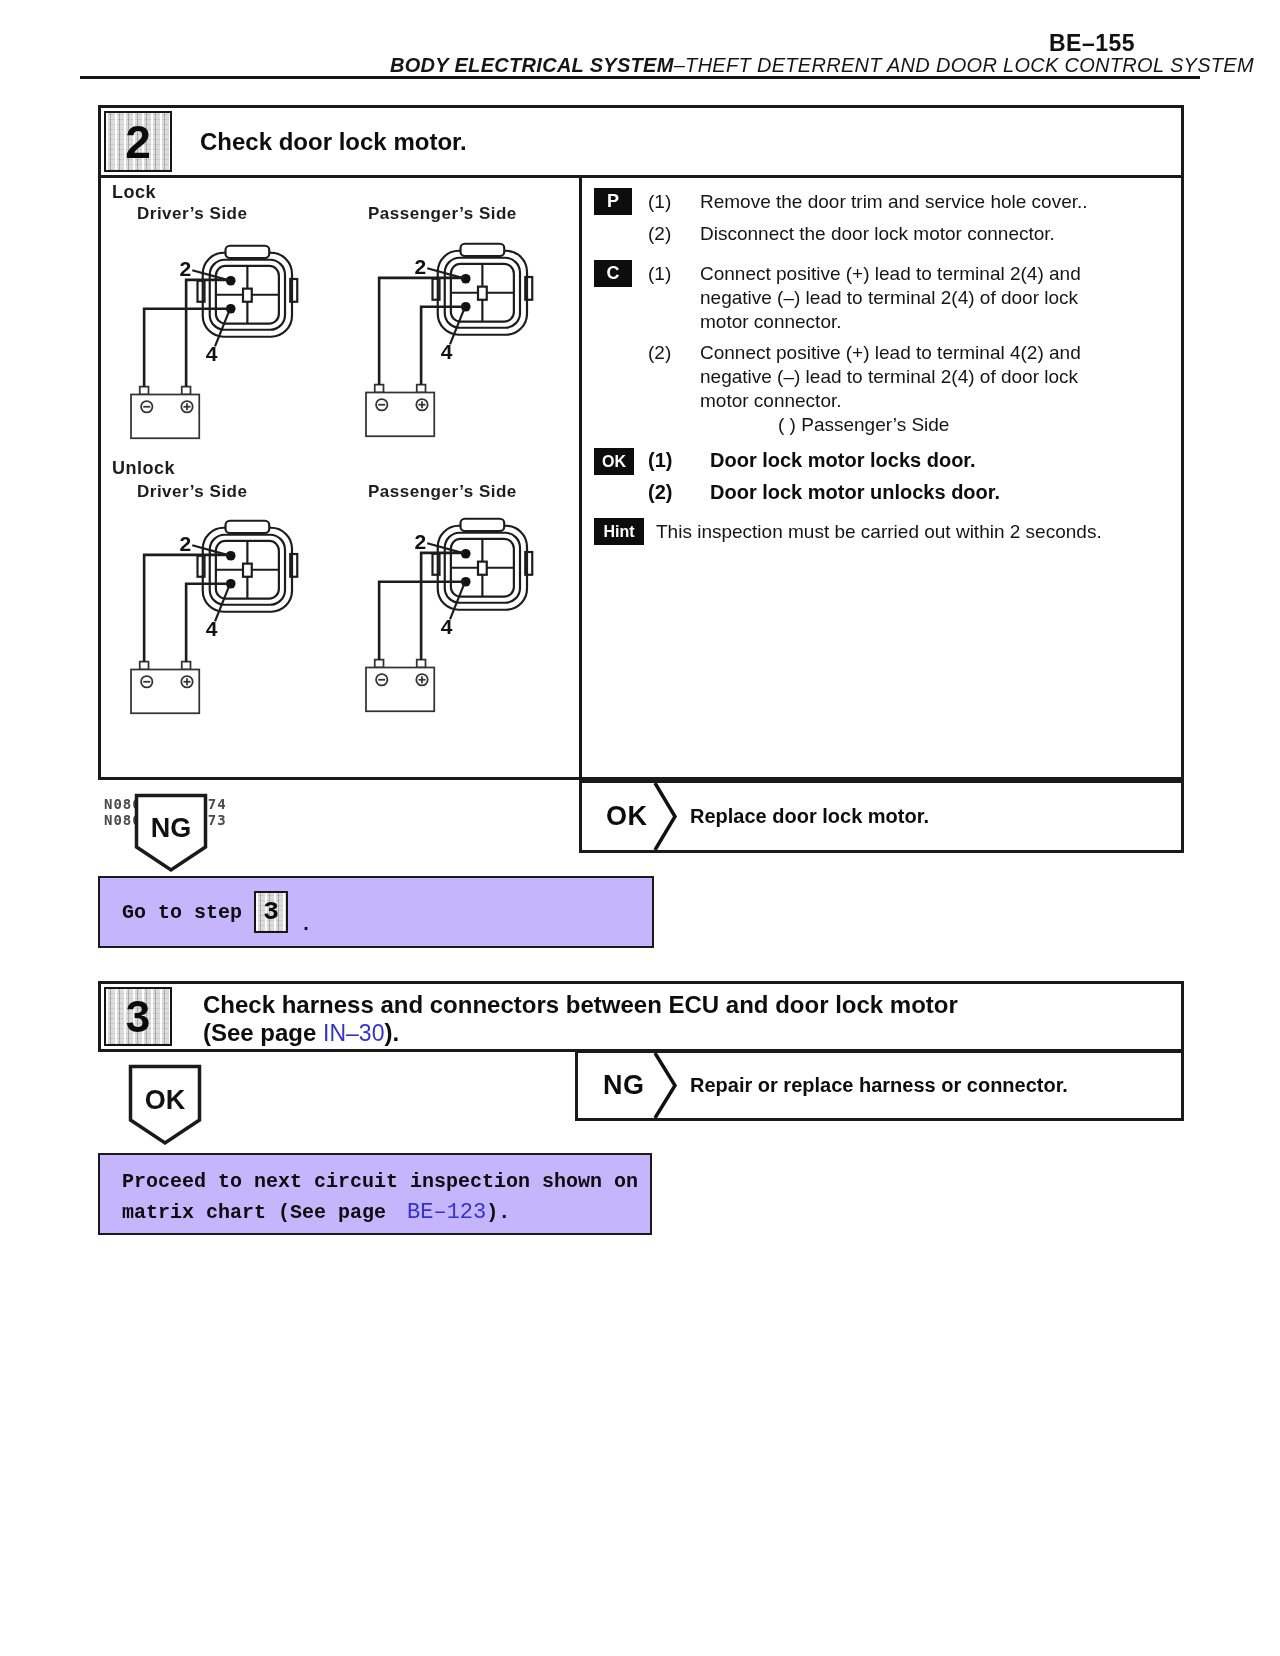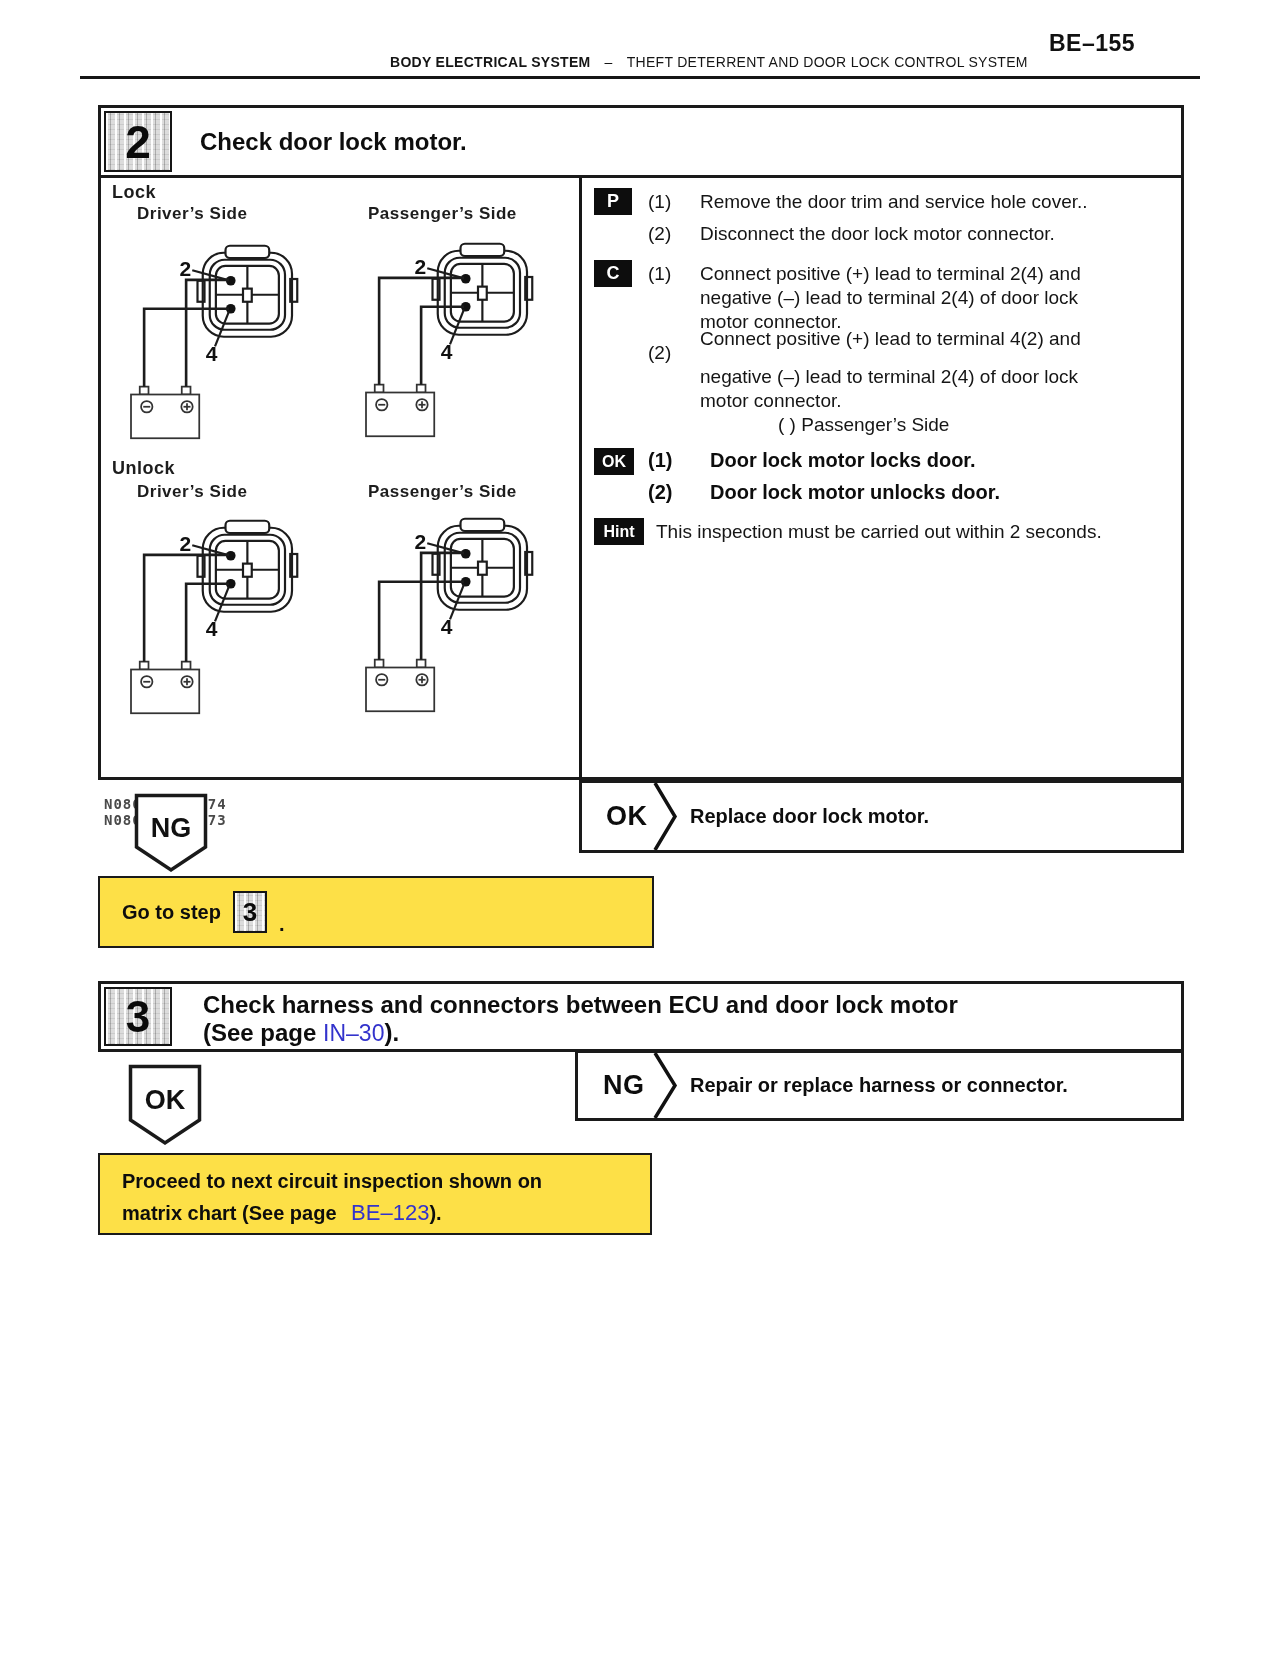--- a/index.html
+++ b/index.html
@@ -2,25 +2,25 @@
 <html style="--link-color: #3333cc;"><head>
 <meta charset="utf-8">
 <style>
   html,body{margin:0;padding:0;background:#fff;}
   .page{position:relative;width:1280px;height:1656px;background:#fff;
         font-family:"Liberation Sans",sans-serif;color:#111;overflow:hidden;}
   .abs{position:absolute;}
   .b{font-weight:bold;}
   
   .page-num{font-size:23px;font-weight:bold;letter-spacing:.5px;}
-  .subhead{font-size:14px;letter-spacing:.3px;white-space:nowrap;display:flex;gap:14px;align-items:baseline;color:#151515;}
+  .subhead{font-size:20px;letter-spacing:.3px;white-space:nowrap;display:flex;align-items:baseline;color:#151515;font-style:italic;}
   .rule{background:#161616;}
   
   .box3{border:3px solid #1a1a1a;background:#fff;box-sizing:border-box;}
-  .box2{border:2.5px solid #1a1a1a;background:#fde047;box-sizing:border-box;}
+  .box2{border:2.5px solid #1a1a1a;background:#c4b5fd;box-sizing:border-box;font-family:Liberation Mono, monospace;}
   
   .hatch{background-color:#dcdcdc;
     background-image:
       repeating-linear-gradient(90deg, rgba(255,255,255,.95) 0 2px, rgba(0,0,0,0) 2px 4px, rgba(0,0,0,.22) 4px 5px, rgba(0,0,0,0) 5px 9px),
       repeating-linear-gradient(0deg, rgba(0,0,0,.08) 0 1px, rgba(0,0,0,0) 1px 5px);}
   .step-badge{border:2.5px solid #151515;box-sizing:border-box;display:flex;align-items:center;justify-content:center;
     font-weight:bold;color:#0a0a0a;}
   .step-title{font-size:24px;font-weight:bold;color:#0d0d0d;}
   
   .dark-badge{background:#0d0d0d;color:#fff;display:flex;align-items:center;justify-content:center;
@@ -220,21 +220,21 @@
   <div class="abs itext" style="left:700px;top:190px;">Remove the door trim and service hole cover..</div>
   <div class="abs itext" style="left:648px;top:222px;">(2)</div>
   <div class="abs itext" style="left:700px;top:222px;">Disconnect the door lock motor connector.</div>
 
   <div class="abs dark-badge" style="left:594px;top:260px;width:38px;height:27px;font-size:18px;">C</div>
   <div class="abs itext" style="left:648px;top:262px;">(1)</div>
   <div class="abs itext" style="left:700px;top:262px;">Connect positive (+) lead to terminal 2(4) and</div>
   <div class="abs itext" style="left:700px;top:286px;">negative (–) lead to terminal 2(4) of door lock</div>
   <div class="abs itext" style="left:700px;top:310px;">motor connector.</div>
   <div class="abs itext" style="left:648px;top:341px;">(2)</div>
-  <div class="abs itext" style="left:700px;top:327px;">Connect positive (+) lead to terminal 4(2) and</div>
+  <div class="abs itext" style="left:700px;top:341px;">Connect positive (+) lead to terminal 4(2) and</div>
   <div class="abs itext" style="left:700px;top:365px;">negative (–) lead to terminal 2(4) of door lock</div>
   <div class="abs itext" style="left:700px;top:389px;">motor connector.</div>
   <div class="abs itext" style="left:778px;top:413px;">( ) Passenger’s Side</div>
 
   <div class="abs dark-badge" style="left:594px;top:448px;width:40px;height:27px;font-size:16px;">OK</div>
   <div class="abs itext-b" style="left:648px;top:448px;">(1)</div>
   <div class="abs itext-b" style="left:710px;top:448px;">Door lock motor locks door.</div>
   <div class="abs itext-b" style="left:648px;top:480px;">(2)</div>
   <div class="abs itext-b" style="left:710px;top:480px;">Door lock motor unlocks door.</div>
 

